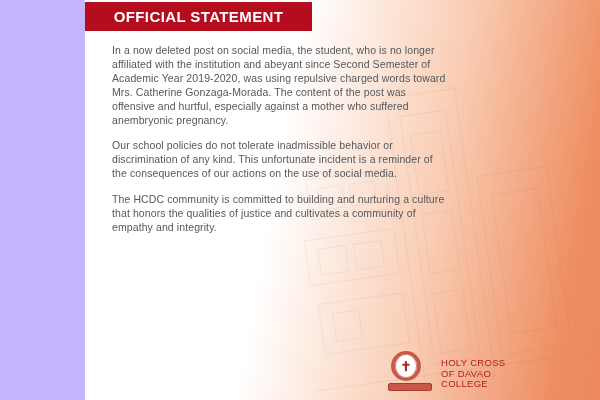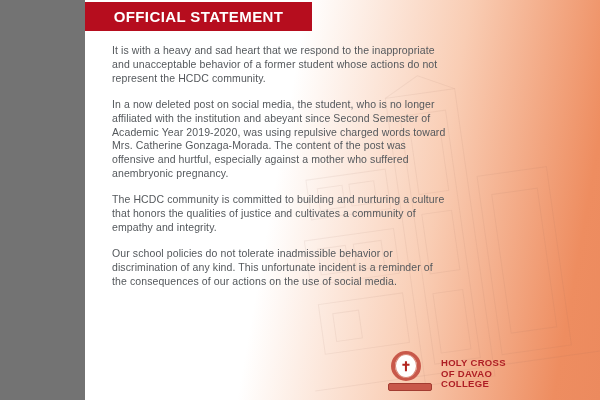--- a/index.html
+++ b/index.html
@@ -1,17 +1,17 @@
 <!DOCTYPE html>
 <html><head>
 <meta charset="utf-8">
 <style>
   html,body{margin:0;padding:0;}
   body{width:600px;height:400px;overflow:hidden;font-family:"Liberation Sans",sans-serif;}
-  .canvas{position:relative;width:600px;height:400px;background:#737373;}
+  .canvas{position:relative;width:600px;height:400px;background:#c4b5fd;}
   
   .artwork{
     position:absolute;left:85px;top:0;width:515px;height:400px;
     background:linear-gradient(100deg,#ffffff 0%,#ffffff 38%,#f9cdb4 66%,#ee8d60 92%,#ec8a5e 100%);
     overflow:hidden;
   }
   .watermark{position:absolute;left:200px;top:70px;width:340px;height:330px;opacity:.55;}
   .banner{
     position:absolute;left:0;top:2px;width:227px;height:29px;
     background:#b60d1e;display:flex;align-items:center;justify-content:center;
@@ -36,21 +36,21 @@
     border:1px solid #d98a7a;box-sizing:border-box;
     display:flex;align-items:center;justify-content:center;
   }
   .seal .cross{color:#b3251f;font-size:13px;font-weight:700;line-height:1;}
   .seal .ribbon{
     position:absolute;left:0;top:34px;width:44px;height:8px;background:#c8584a;
     border:1px solid #a33c31;box-sizing:border-box;border-radius:2px;
   }
   .org-name{margin-left:9px;margin-top:9px;}
   .org-name div{
-    color:#ae1e24;font-weight:700;font-size:9.5px;line-height:10.5px;
+    color:#ae1e24;font-weight:400;font-size:9.5px;line-height:10.5px;
     letter-spacing:.3px;text-transform:uppercase;
   }
 </style>
 </head>
 <body>
 
 <div class="canvas">
   <div class="artwork">
 
     <svg class="watermark" viewBox="0 0 340 330" fill="none" stroke="rgba(140,100,85,0.16)" stroke-width="1">
@@ -74,24 +74,23 @@
         <line x1="120" y1="20" x2="155" y2="2"></line>
         <line x1="190" y1="20" x2="155" y2="2"></line>
       </g>
     </svg>
 
     <div class="banner">
       <span>OFFICIAL STATEMENT</span>
     </div>
 
     <div class="statement">
-      <p>It is with a heavy and sad heart that we respond to the inappropriate and unacceptable behavior of a former student whose actions do not represent the HCDC community.</p>
       <p>In a now deleted post on social media, the student, who is no longer affiliated with the institution and abeyant since Second Semester of Academic Year 2019-2020, was using repulsive charged words toward Mrs. Catherine Gonzaga-Morada. The content of the post was offensive and hurtful, especially against a mother who suffered anembryonic pregnancy.</p>
+      <p>Our school policies do not tolerate inadmissible behavior or discrimination of any kind. This unfortunate incident is a reminder of the consequences of our actions on the use of social media.</p>
       <p>The HCDC community is committed to building and nurturing a culture that honors the qualities of justice and cultivates a community of empathy and integrity.</p>
-      <p>Our school policies do not tolerate inadmissible behavior or discrimination of any kind. This unfortunate incident is a reminder of the consequences of our actions on the use of social media.</p>
     </div>
 
     <div class="logo">
       <div class="seal">
         <div class="ring">
           <div class="inner">
             <span class="cross">✝</span>
           </div>
         </div>
         <div class="ribbon"></div>

